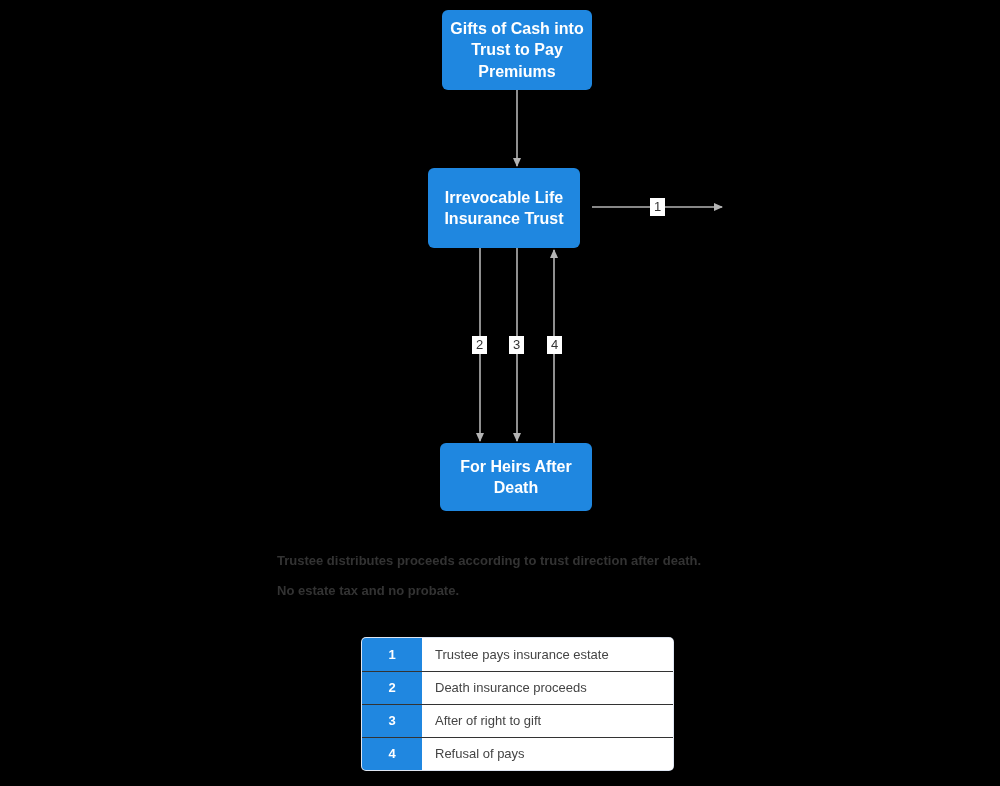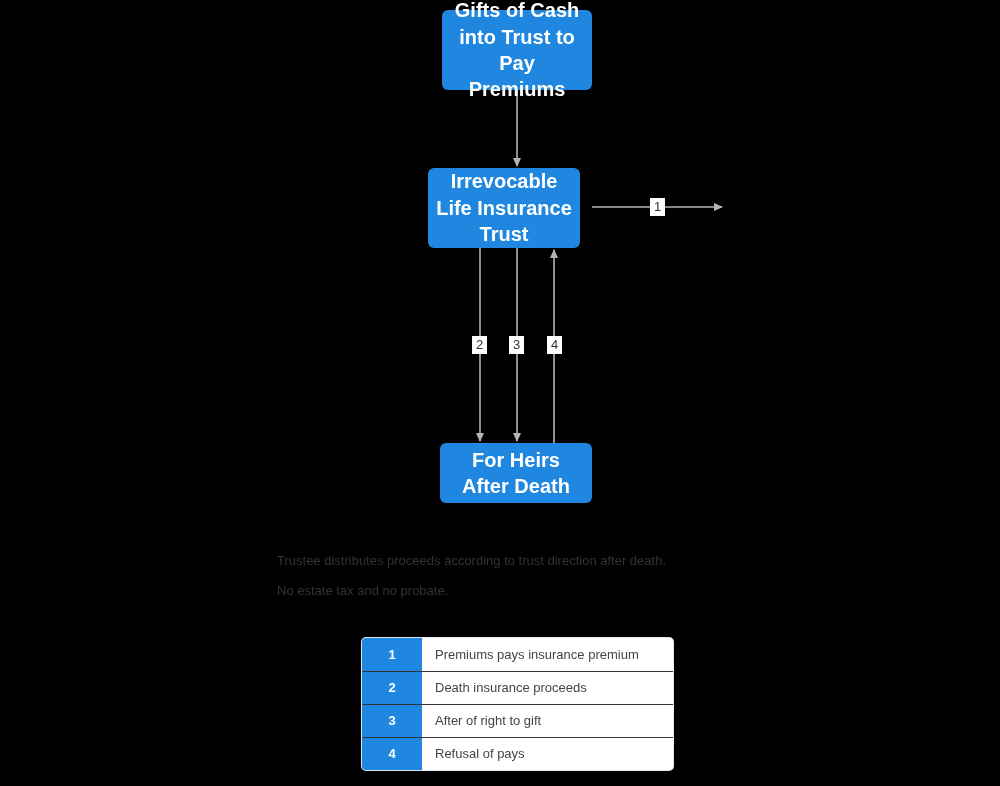--- a/index.html
+++ b/index.html
@@ -25,21 +25,21 @@
 
   .node {
     position: absolute;
     background: #1f87e0;
     border-radius: 6px;
     display: flex;
     align-items: center;
     justify-content: center;
     text-align: center;
     color: #ffffff;
-    font-size: 20px;
+    font-size: 16px;
     font-weight: bold;
     line-height: 1.32;
     box-sizing: border-box;
     padding: 4px 8px;
   }
 
   #node-gifts {
     left: 442px;
     top: 10px;
     width: 150px;
@@ -48,21 +48,21 @@
   #node-trust {
     left: 428px;
     top: 168px;
     width: 152px;
     height: 80px;
   }
   #node-heirs {
     left: 440px;
     top: 443px;
     width: 152px;
-    height: 60px;
+    height: 68px;
   }
 
   .edge-label {
     position: absolute;
     background: #ffffff;
     color: #333333;
     font-size: 13px;
     line-height: 16px;
     text-align: center;
     padding: 1px 3px;
@@ -71,21 +71,21 @@
 
   #edge-label-1 { left: 650px; top: 198px; width: 15px; }
   #edge-label-2 { left: 472px; top: 336px; width: 15px; }
   #edge-label-3 { left: 509px; top: 336px; width: 15px; }
   #edge-label-4 { left: 547px; top: 336px; width: 15px; }
 
   .annotation {
     position: absolute;
     color: #333333;
     font-size: 13px;
-    font-weight: normal;
+    font-weight: bold;
     white-space: nowrap;
   }
   #annotation-0 { left: 277px; top: 553px; }
   #annotation-1 { left: 277px; top: 583px; text-align: center; }
 
   #legend-table {
     position: absolute;
     left: 362px;
     top: 638px;
     width: 311px;
@@ -153,21 +153,21 @@
 <div class="edge-label" id="edge-label-3">3</div>
 <div class="edge-label" id="edge-label-4">4</div>
 
 <div class="annotation" id="annotation-0">Trustee distributes proceeds according to trust direction after death.</div>
 <div class="annotation" id="annotation-1">No estate tax and no probate.</div>
 
 <table id="legend-table">
   <tbody>
     <tr>
       <td class="legend-num">1</td>
-      <td class="legend-desc">Premiums pays insurance premium</td>
+      <td class="legend-desc">Trustee pays insurance estate</td>
     </tr>
     <tr>
       <td class="legend-num">2</td>
       <td class="legend-desc">Death insurance proceeds</td>
     </tr>
     <tr>
       <td class="legend-num">3</td>
       <td class="legend-desc">After of right to gift</td>
     </tr>
     <tr>

